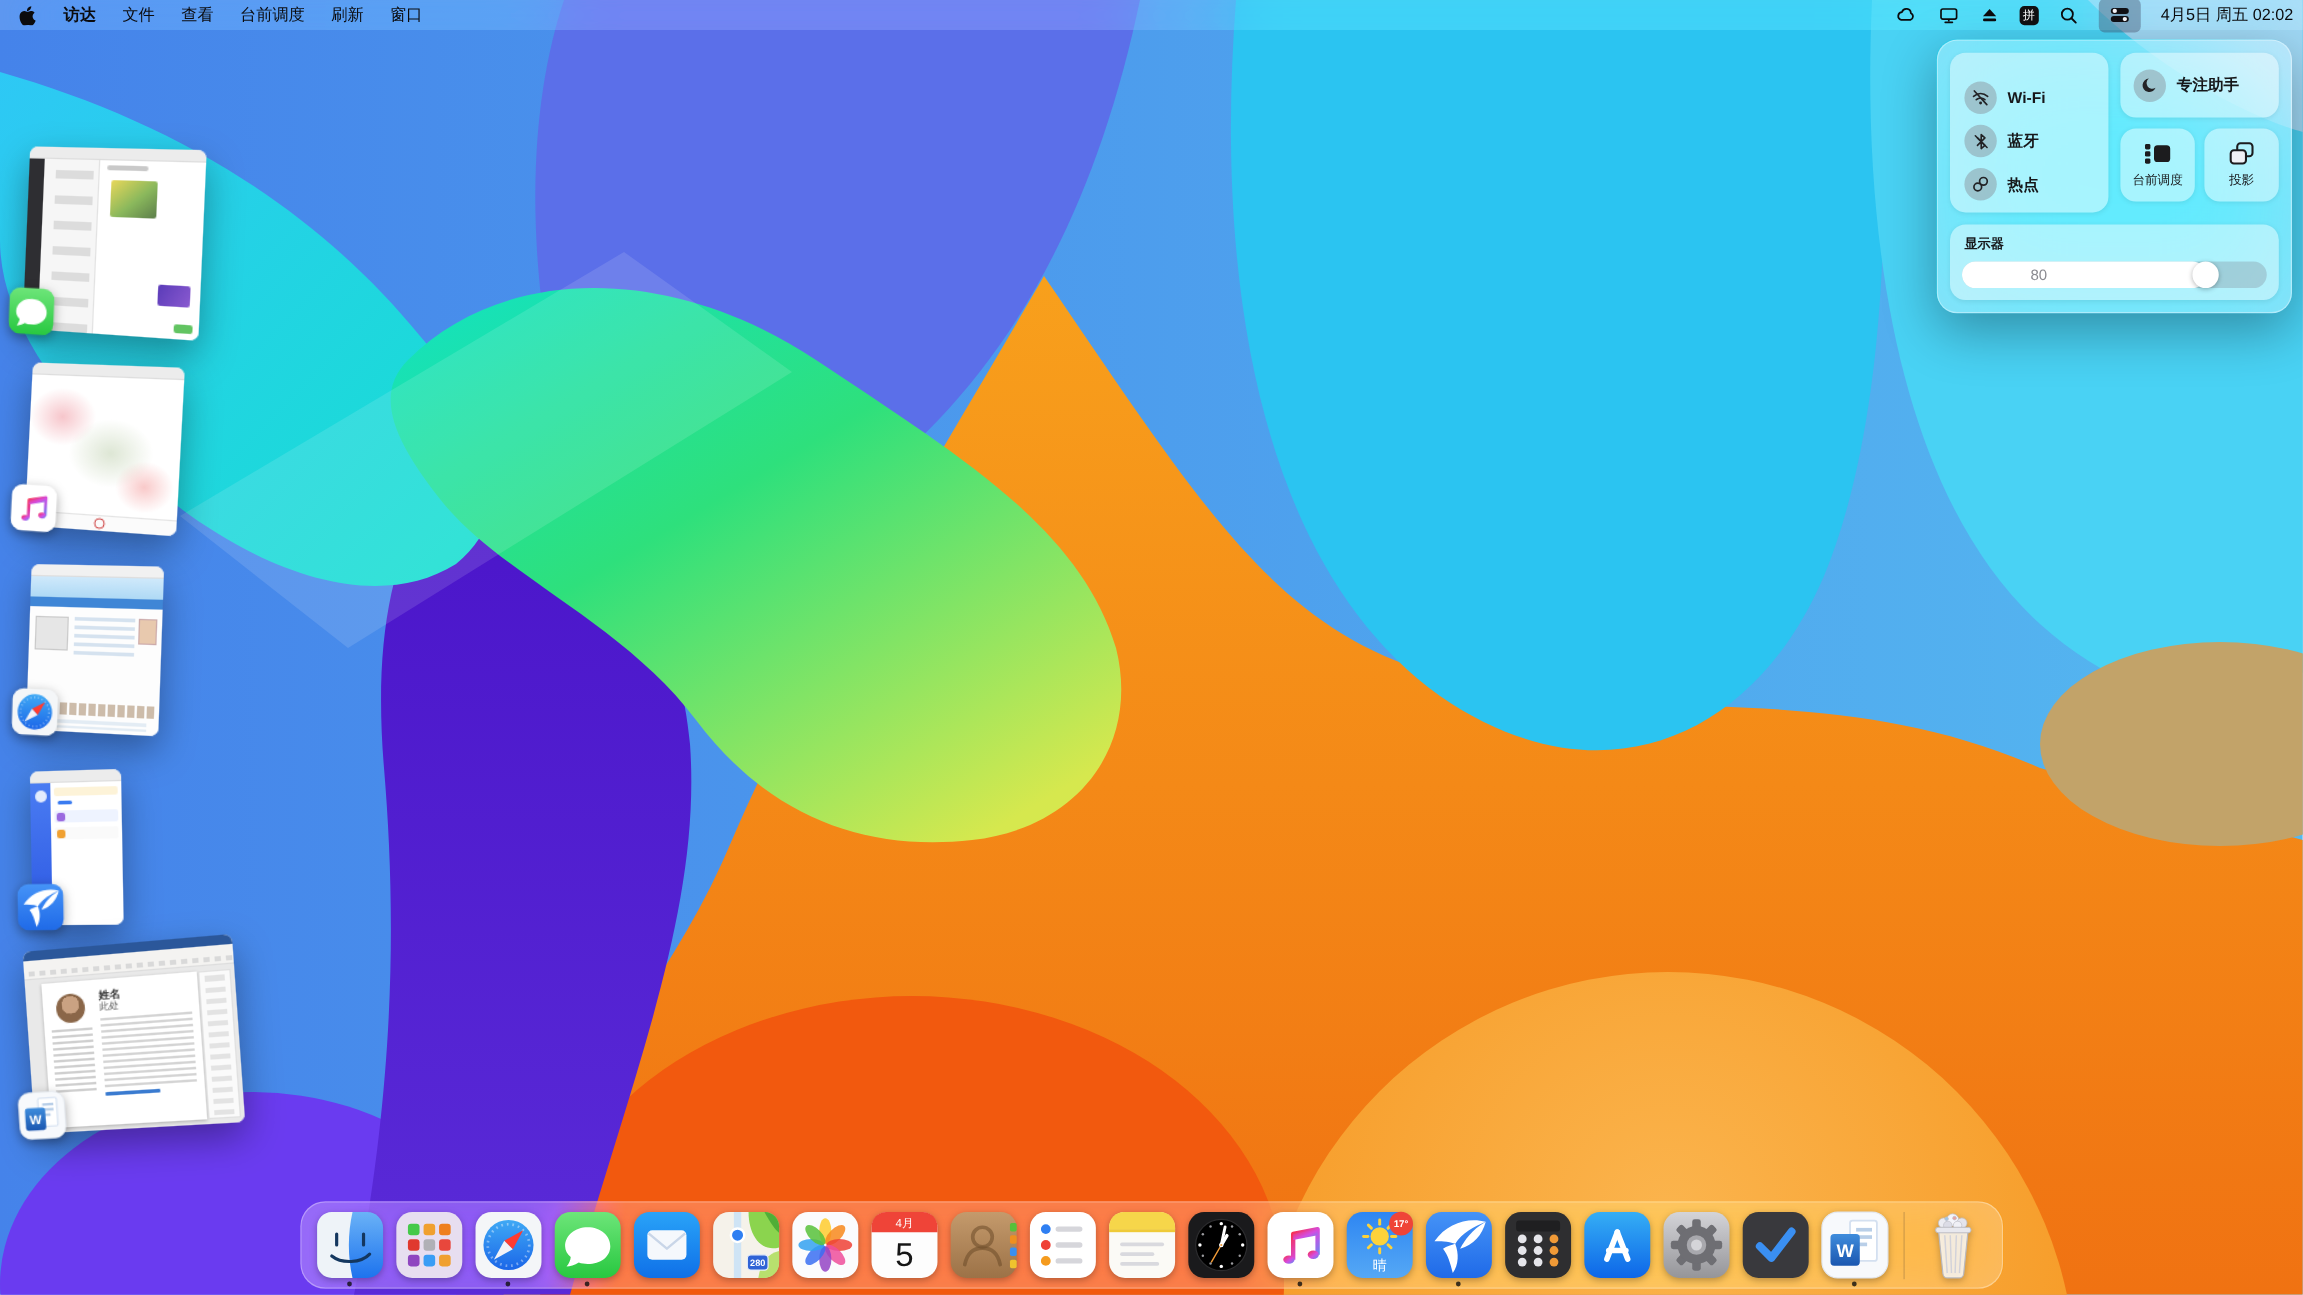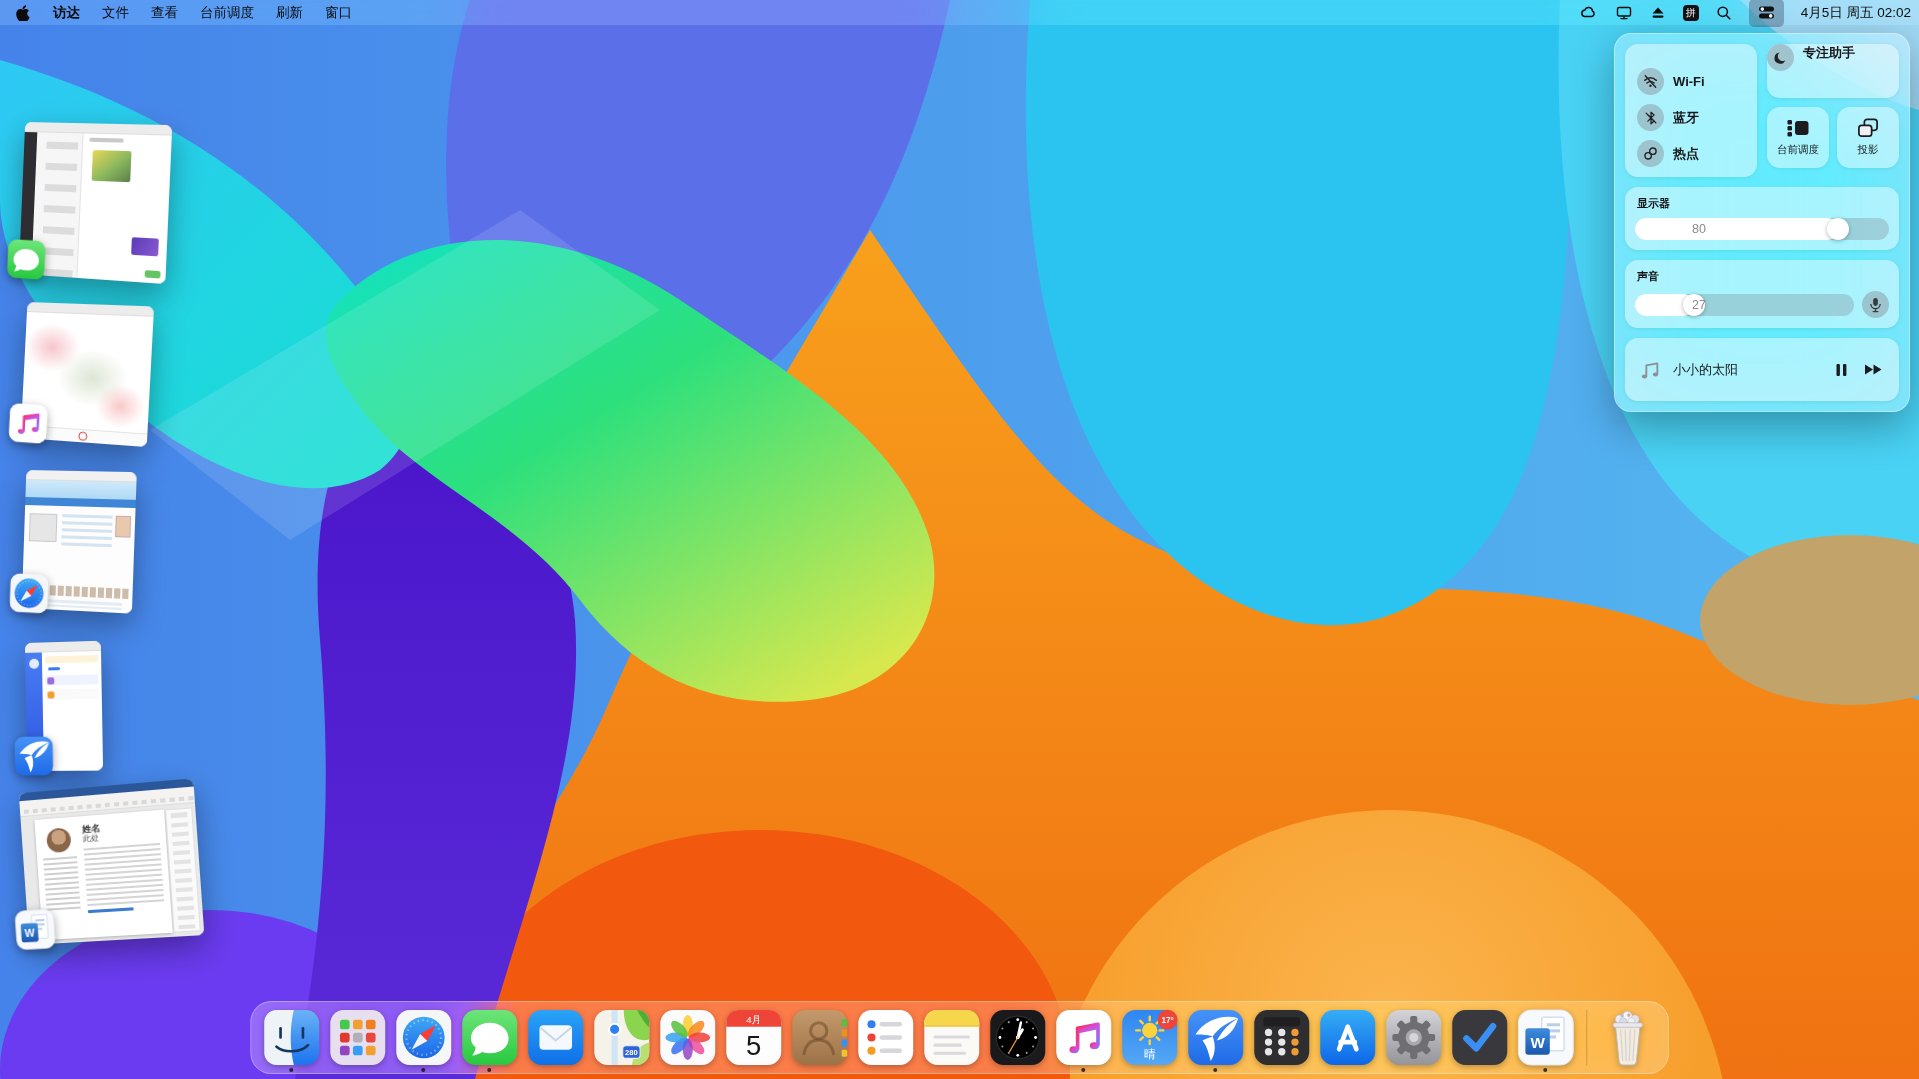--- a/index.html
+++ b/index.html
@@ -30,21 +30,21 @@
     border:1px solid rgba(255,255,255,.35);box-shadow:0 14px 44px rgba(0,0,0,.32);}
   .cc-card{background:rgba(255,255,255,.44);border-radius:13px;box-shadow:0 1px 4px rgba(0,0,0,.08);}
   .cc-row1{display:flex;gap:10px;}
   .cc-conn{width:134px;box-sizing:border-box;padding:24px 0 10px 12px;display:flex;
     flex-direction:column;justify-content:space-between;height:133px;}
   .cc-toggle{display:flex;align-items:center;gap:9px;cursor:default;}
   .cc-circ{width:27px;height:27px;border-radius:50%;background:rgba(131,131,140,.42);
     display:flex;align-items:center;justify-content:center;flex:none;}
   .cc-lab{font-size:13px;color:#17171a;font-weight:600;}
   .cc-colR{display:flex;flex-direction:column;gap:9px;width:132px;}
-  .cc-focus{height:54px;display:flex;align-items:flex-start;gap:9px;padding-left:0;box-sizing:border-box;}
+  .cc-focus{height:54px;display:flex;align-items:center;gap:9px;padding-left:11px;box-sizing:border-box;}
   .cc-minis{display:flex;gap:8px;}
   .cc-mini{width:83px;height:61px;border:none;display:flex;flex-direction:column;align-items:center;
     justify-content:center;gap:5px;background:rgba(255,255,255,.44);border-radius:13px;
     box-shadow:0 1px 4px rgba(0,0,0,.08);font-family:inherit;}
   .cc-mini-lab{font-size:10.5px;color:#17171a;}
   .cc-sec{padding:9px 10px 10px;box-sizing:border-box;}
   .cc-sec-title{font-size:11px;font-weight:700;color:#17171a;margin:0 0 7px 2px;}
   .slider-row{display:flex;align-items:center;gap:8px;}
   .slider{position:relative;height:22px;border-radius:11px;background:rgba(118,118,128,.28);flex:1;}
   .slider-fill{position:absolute;left:0;top:0;bottom:0;background:#fff;border-radius:11px;}
@@ -592,59 +592,21 @@
     <div class="cc-sec-title">显示器</div>
     <div class="slider-row">
       <div class="slider">
         <div class="slider-fill" style="width: 80%;"></div>
         <span class="slider-val">80</span>
         <div class="slider-thumb" style="left: 80%;"></div>
       </div>
     </div>
   </div>
 
-  <div class="cc-card cc-sec">
-    <div class="cc-sec-title">声音</div>
-    <div class="slider-row">
-      <div class="slider">
-        <div class="slider-fill" style="width: 27%;"></div>
-        <span class="slider-val">27</span>
-        <div class="slider-thumb" style="left: 27%;"></div>
-      </div>
-      <button class="mic-btn">
-        <svg width="13" height="16" viewBox="0 0 14 17">
-            <rect x="4.5" y="1" width="5" height="8.5" rx="2.5" fill="#3a3a3e"></rect>
-            <path d="M2,7.5 a5,5 0 0 0 10,0" fill="none" stroke="#3a3a3e" stroke-width="1.4"></path>
-            <line x1="7" y1="12.8" x2="7" y2="15" stroke="#3a3a3e" stroke-width="1.4"></line>
-            <line x1="4.5" y1="15.6" x2="9.5" y2="15.6" stroke="#3a3a3e" stroke-width="1.4" stroke-linecap="round"></line>
-          </svg>
-      </button>
-    </div>
-  </div>
-
-  <div class="cc-card cc-music">
-    <svg width="22" height="24" viewBox="0 0 24 24">
-        <path d="M8,19 V7 L20,4.8 V16.8" stroke="#8e8e93" stroke-width="2" fill="none" stroke-linejoin="round"></path>
-        <ellipse cx="6" cy="19" rx="2.8" ry="2.2" fill="#8e8e93"></ellipse>
-        <ellipse cx="18" cy="16.8" rx="2.8" ry="2.2" fill="#8e8e93"></ellipse>
-      </svg>
-    <span class="cc-music-title">小小的太阳</span>
-    <button class="mbtn">
-      <svg width="13" height="14" viewBox="0 0 13 14">
-          <rect x="1.5" y="1" width="3.4" height="12" rx="1" fill="#1c1c1e"></rect>
-          <rect x="8" y="1" width="3.4" height="12" rx="1" fill="#1c1c1e"></rect>
-        </svg>
-    </button>
-    <button class="mbtn">
-      <svg width="19" height="13" viewBox="0 0 19 13">
-          <path d="M1,1.5 L9,6.5 L1,11.5 Z" fill="#1c1c1e"></path>
-          <path d="M9.5,1.5 L17.5,6.5 L9.5,11.5 Z" fill="#1c1c1e"></path>
-        </svg>
-    </button>
-  </div>
+
 </aside>
 
 <div class="thumb" style="left:22px;top:122px;width:146px;height:152px;transform:perspective(900px) rotateY(-16deg) rotateZ(2.5deg);transform-origin:left center;">
   <div class="thumb-inner">
     <div class="tbar"></div>
     <div class="t1-body">
       <div class="t1-nav"></div>
       <div class="t1-list"></div>
       <div class="t1-chat">
         <div class="t1-title"></div>

